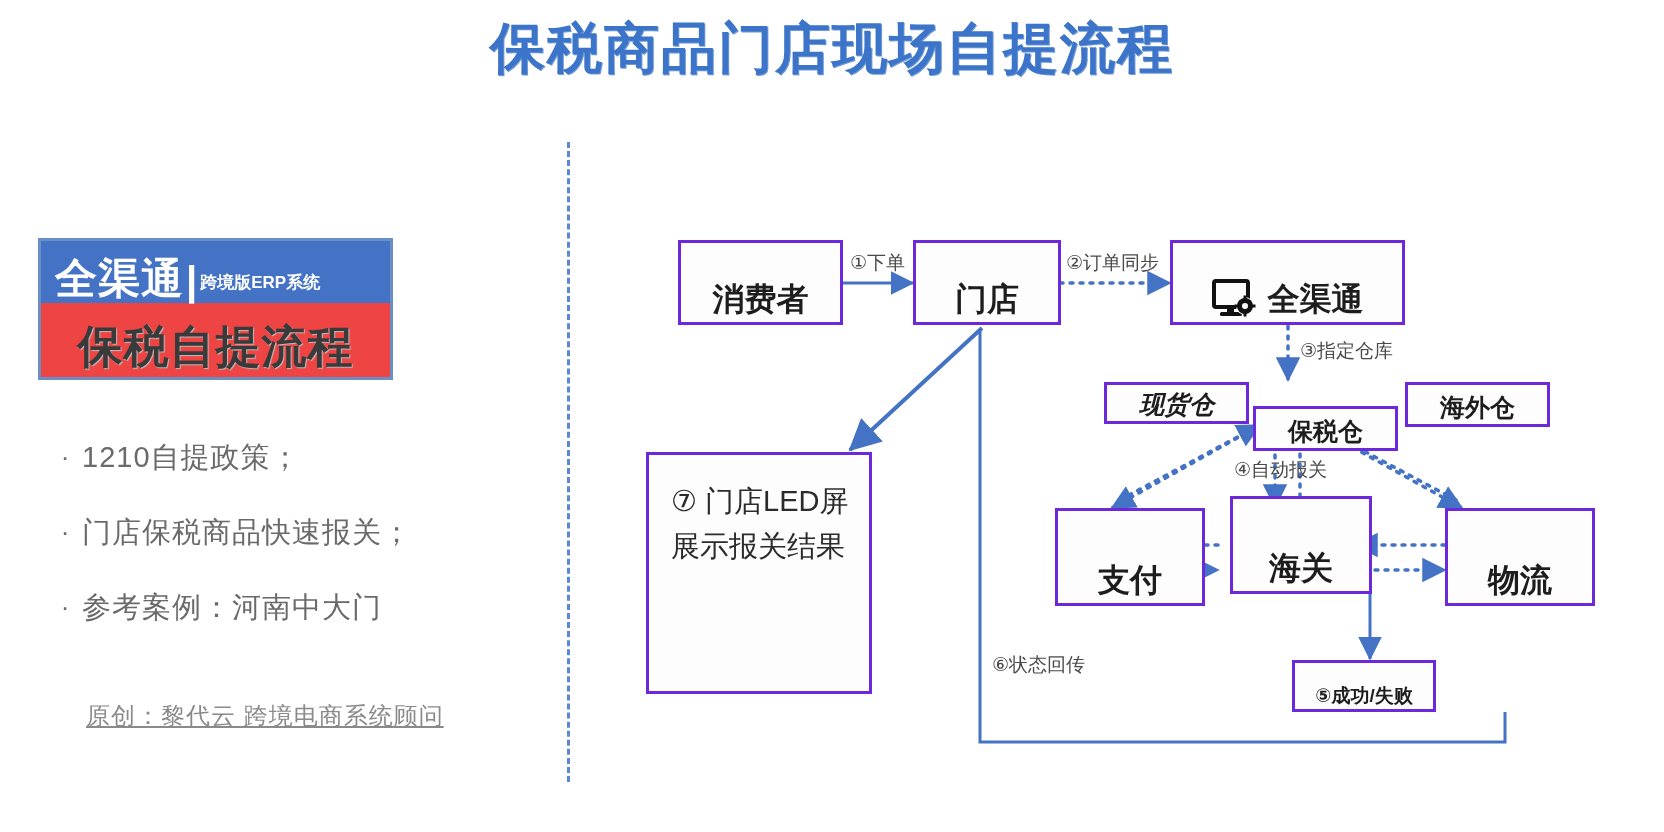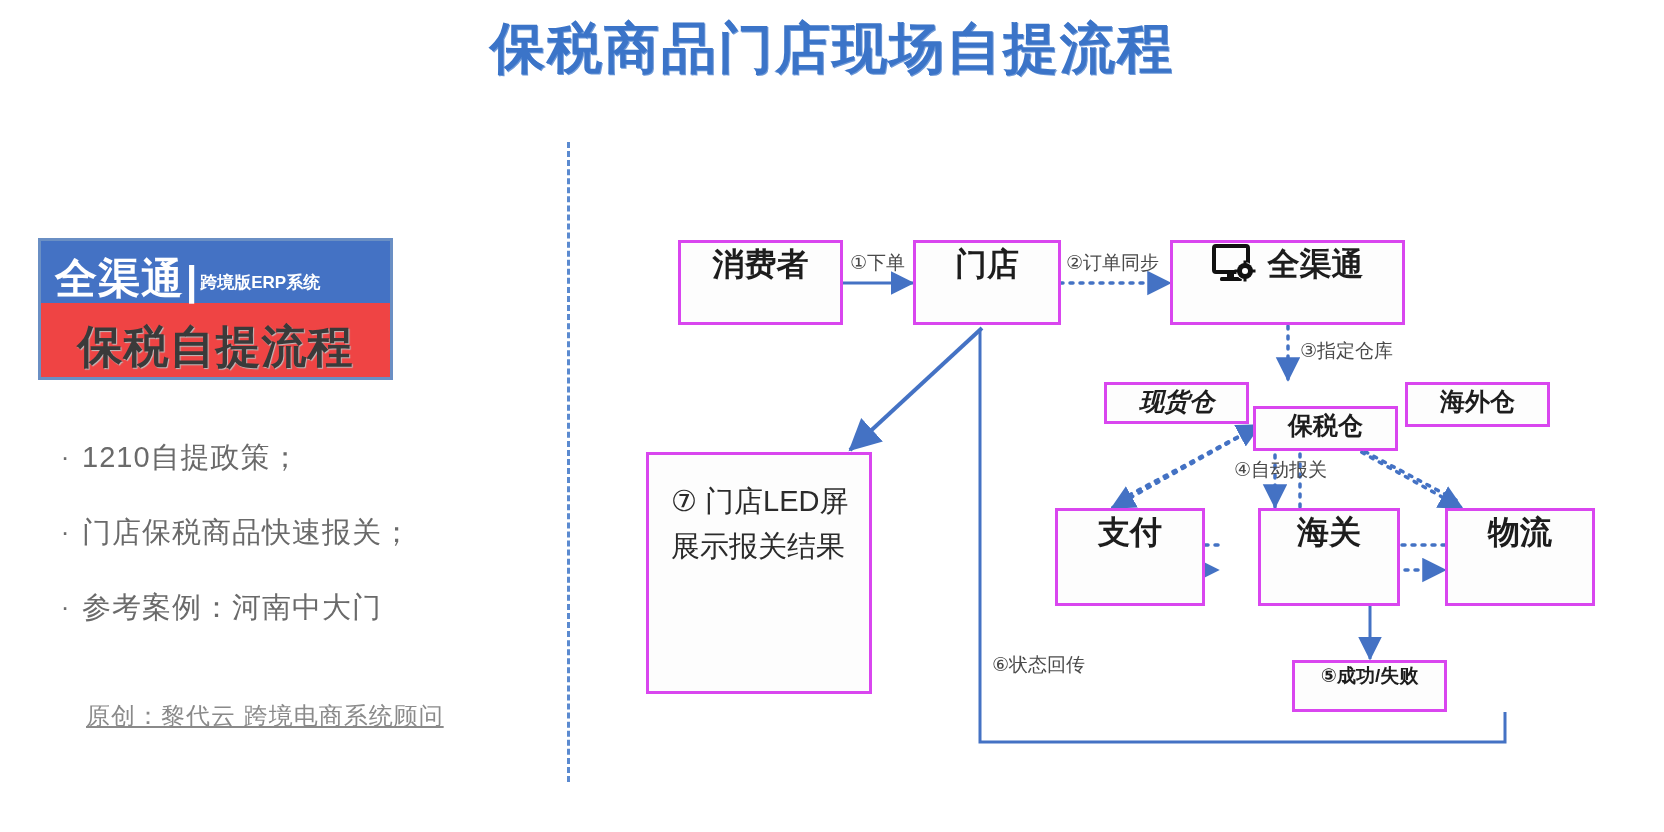--- a/index.html
+++ b/index.html
@@ -64,22 +64,22 @@
 
   
   .vsep{
     position:absolute;left:567px;top:142px;width:0;height:640px;
     border-left:3px dashed #5b8ad0;
   }
 
   
   .diagram{position:absolute;left:600px;top:140px;width:1040px;height:660px;}
   .node{
-    position:absolute;border:3px solid #d946ef;background:#fdfdfd;
-    box-sizing:border-box;display:flex;align-items:flex-start;justify-content:center;
+    position:absolute;border:3px solid #6d28d9;background:#fdfdfd;
+    box-sizing:border-box;display:flex;align-items:flex-end;justify-content:center;
     color:#1d1d1d;font-weight:bold;
   }
   .node.big{font-size:32px;}
   .node.mid{font-size:25px;}
   .node.small{font-size:19px;font-weight:bold;}
   .node.led{
     display:block;padding:24px 0 0 22px;font-weight:normal;
     font-size:29px;color:#2b2b2b;line-height:1.55;text-align:left;
   }
   .node.led .ln{display:block;}
@@ -207,28 +207,28 @@
     </div>
     <div class="node mid" style="left:805px;top:242px;width:145px;height:45px;">
       <span>海外仓</span>
     </div>
 
     <div class="lbl" style="left:634px;top:317px;">④自动报关</div>
 
     <div class="node big" style="left:455px;top:368px;width:150px;height:98px;">
       <span>支付</span>
     </div>
-    <div class="node big" style="left:630px;top:368px;width:142px;height:98px;margin-left:28px;">
+    <div class="node big" style="left:630px;top:356px;width:142px;height:98px;">
       <span>海关</span>
     </div>
     <div class="node big" style="left:845px;top:368px;width:150px;height:98px;">
       <span>物流</span>
     </div>
 
-    <div class="node small" style="left:692px;top:520px;width:155px;height:52px;">
+    <div class="node small" style="left:692px;top:520px;width:144px;height:52px;">
       <span>⑤成功/失败</span>
     </div>
 
     <div class="lbl" style="left:392px;top:512px;">⑥状态回传</div>
 
     <div class="node led" style="left:46px;top:312px;width:226px;height:242px;">
       <span class="ln">⑦ 门店LED屏</span>
       <span class="ln">展示报关结果</span>
     </div>
 

